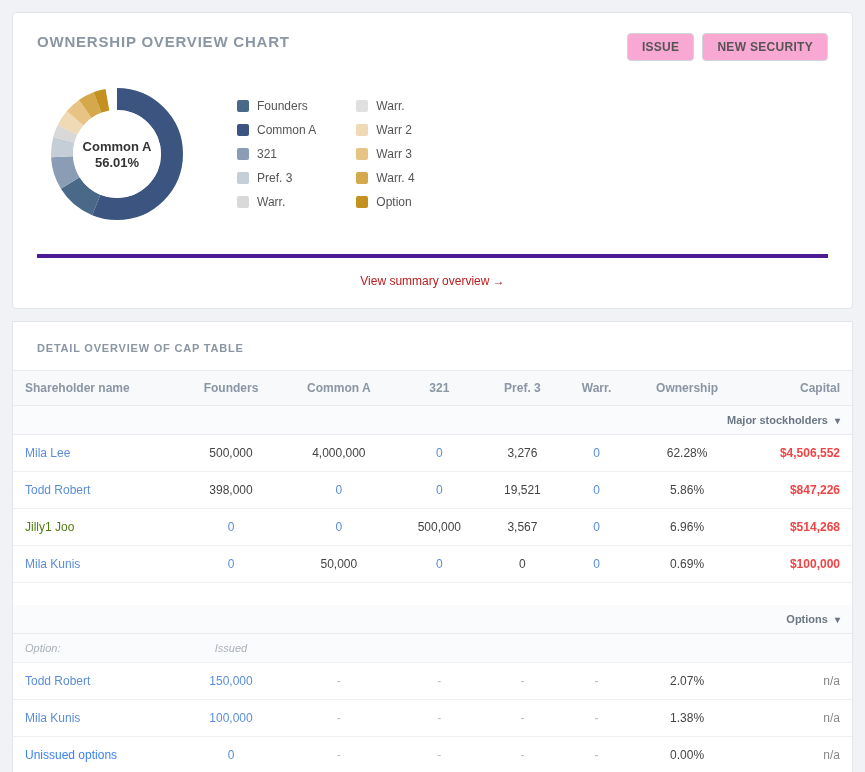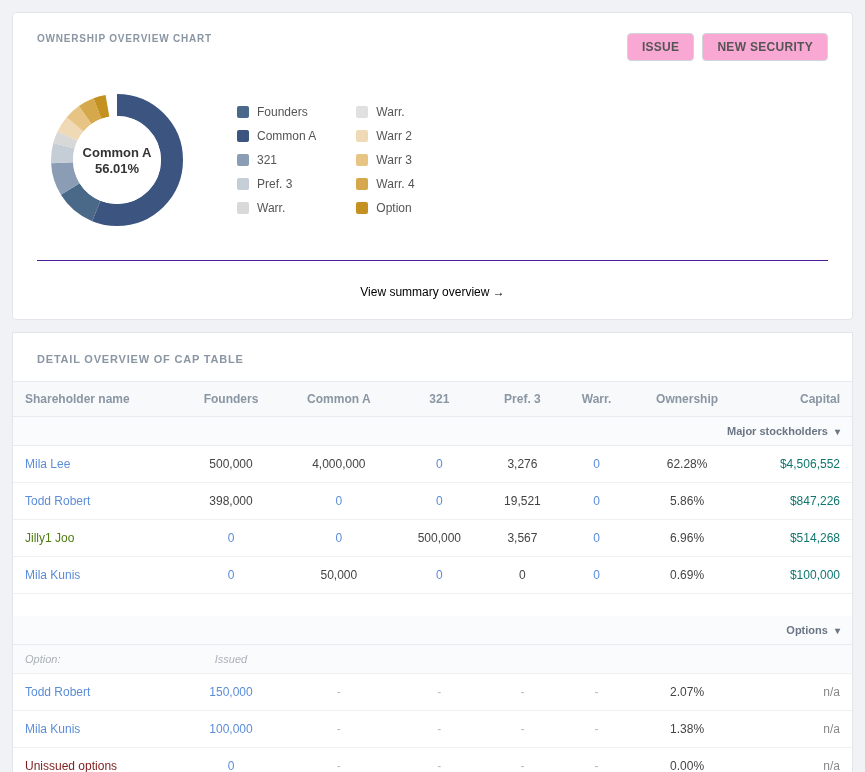--- a/index.html
+++ b/index.html
@@ -7,26 +7,26 @@
 
     .ownership-section {
       background: #fff;
       border: 1px solid #e2e6ea;
       border-radius: 4px;
       padding: 20px 24px;
       margin: 12px;
     }
 
     .section-title {
-      font-size: 10px;
+      font-size: 15px;
       font-weight: 700;
       color: #8a96a3;
       letter-spacing: 0.8px;
       text-transform: uppercase;
-      margin-bottom: 28px;
+      margin-bottom: 16px;
     }
 
     .ownership-header {
       display: flex;
       justify-content: space-between;
       align-items: flex-start;
     }
 
     .btn-group {
       display: flex;
@@ -97,24 +97,24 @@
 
     .legend-dot {
       width: 12px;
       height: 12px;
       border-radius: 2px;
       flex-shrink: 0;
     }
 
     .view-summary {
       margin-top: 20px;
-      padding-top: 24px;
-      border-top: 1px solid #4c1d95;
-      font-size: 12px;
-      color: #000000;
+      padding-top: 16px;
+      border-top: 4px solid #4c1d95;
+      font-size: 12px;
+      color: #b91c1c;
       cursor: pointer;
       text-align: center;
     }
 
     .detail-section {
       background: #fff;
       border: 1px solid #e2e6ea;
       border-radius: 0;
       margin: 0 12px 3px;
       padding: 20px 0 12px;
@@ -167,21 +167,21 @@
       font-size: 11px;
       font-weight: 600;
       color: #6b7685;
       padding: 8px 12px;
       border-bottom: 1px solid #e8eaed;
     }
 
     .link-blue { color: #5b8dd9; }
 
     .ownership-pct { color: #444; font-weight: 500; }
-    .capital-val { color: #0f766e; font-weight: 400; }
+    .capital-val { color: #ef4444; font-weight: 700; }
 
     .options-sub-header td {
       font-size: 11px;
       color: #aab0b8;
       font-style: italic;
       background: #fafbfc;
       padding: 8px 12px;
       border-bottom: 1px solid #eef0f2;
     }
 
@@ -368,21 +368,21 @@
     <td style="color:#5b8dd9;cursor:pointer">Mila Kunis</td>
     <td class="link-blue">100,000</td>
     <td class="dash-cell">-</td>
     <td class="dash-cell">-</td>
     <td class="dash-cell">-</td>
     <td class="dash-cell">-</td>
     <td class="ownership-pct">1.38%</td>
     <td class="na-cell">n/a</td>
   </tr>
         <tr>
-    <td style="color:#7f1d1d;cursor:pointer">Unissued options</td>
+    <td style="color:#3b82f6;cursor:pointer">Unissued options</td>
     <td class="link-blue">0</td>
     <td class="dash-cell">-</td>
     <td class="dash-cell">-</td>
     <td class="dash-cell">-</td>
     <td class="dash-cell">-</td>
     <td class="ownership-pct">0.00%</td>
     <td class="na-cell">n/a</td>
   </tr>
       </tbody>
   </table>

